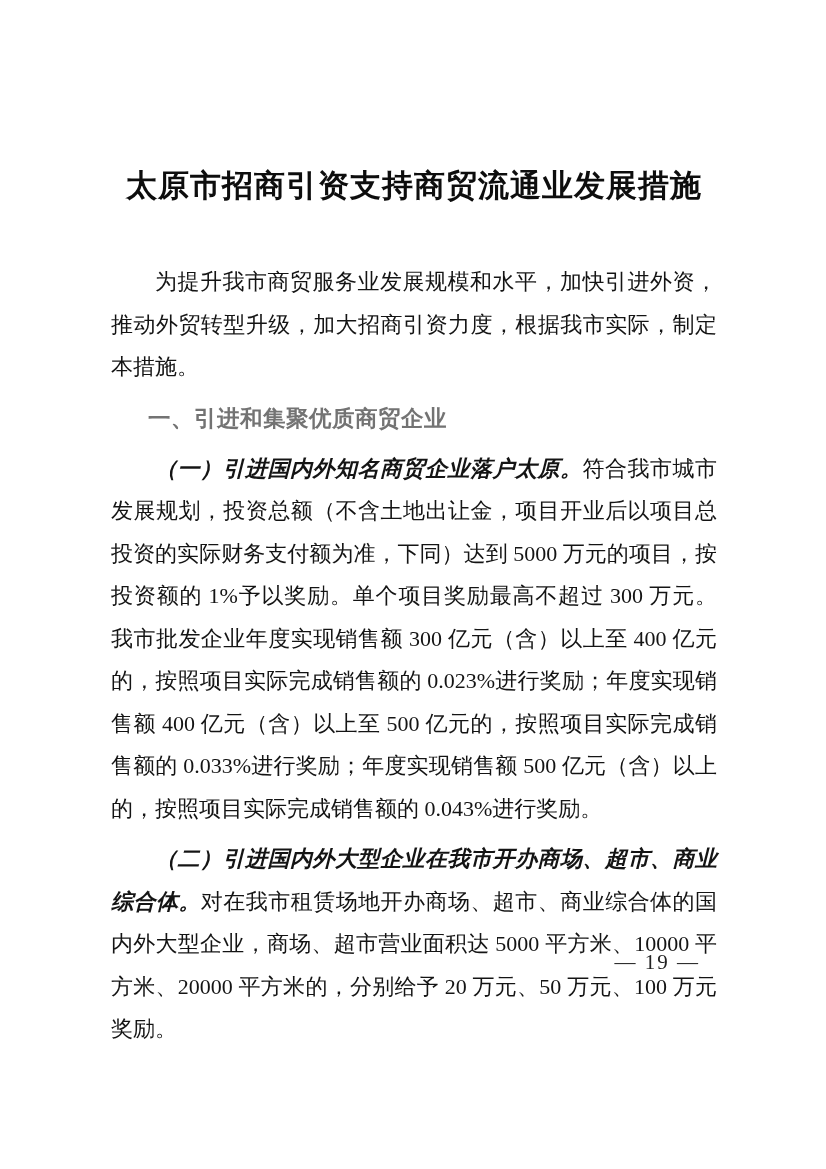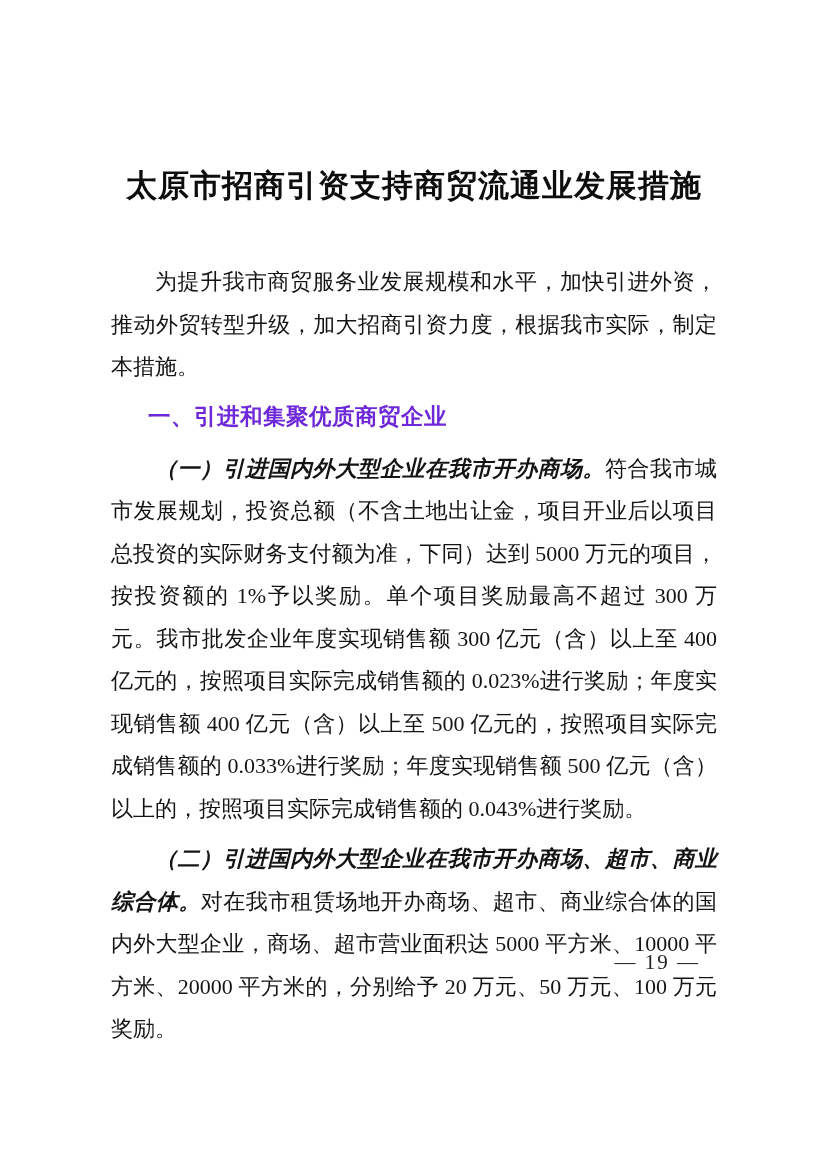--- a/index.html
+++ b/index.html
@@ -40,26 +40,26 @@
     text-align: justify;
     text-justify: inter-character;
   }
   .para .lead {
     font-style: italic;
     font-weight: 600;
   }
   .section-heading {
     margin: 0;
     text-indent: 2em;
-    font-family: Liberation Mono, monospace;
+    font-family: Liberation Serif, serif;
     font-size: 22.5px;
     font-weight: bold;
     line-height: 43px;
     letter-spacing: 0.5px;
-    color: #6d28d9;
+    color: #737373;
   }
   .page-number {
     position: absolute;
     right: 126px;
     top: 950px;
     font-family: "Liberation Serif", "DejaVu Serif", serif;
     font-size: 21px;
     color: #222222;
     letter-spacing: 2px;
   }
@@ -70,21 +70,21 @@
 <div class="page">
 
   <h1 class="doc-title">太原市招商引资支持商贸流通业发展措施</h1>
 
   <div class="doc-body">
 
     <p class="para"><span>为提升我市商贸服务业发展规模和水平，加快引进外资，推动外贸转型升级，加大招商引资力度，根据我市实际，制定本措施。</span></p>
 
     <h2 class="section-heading">一、引进和集聚优质商贸企业</h2>
 
-    <p class="para"><span class="lead">（一）引进国内外大型企业在我市开办商场。</span><span>符合我市城市发展规划，投资总额（不含土地出让金，项目开业后以项目总投资的实际财务支付额为准，下同）达到 5000 万元的项目，按投资额的 1%予以奖励。单个项目奖励最高不超过 300 万元。我市批发企业年度实现销售额 300 亿元（含）以上至 400 亿元的，按照项目实际完成销售额的 0.023%进行奖励；年度实现销售额 400 亿元（含）以上至 500 亿元的，按照项目实际完成销售额的 0.033%进行奖励；年度实现销售额 500 亿元（含）以上的，按照项目实际完成销售额的 0.043%进行奖励。</span></p>
+    <p class="para"><span class="lead">（一）引进国内外知名商贸企业落户太原。</span><span>符合我市城市发展规划，投资总额（不含土地出让金，项目开业后以项目总投资的实际财务支付额为准，下同）达到 5000 万元的项目，按投资额的 1%予以奖励。单个项目奖励最高不超过 300 万元。我市批发企业年度实现销售额 300 亿元（含）以上至 400 亿元的，按照项目实际完成销售额的 0.023%进行奖励；年度实现销售额 400 亿元（含）以上至 500 亿元的，按照项目实际完成销售额的 0.033%进行奖励；年度实现销售额 500 亿元（含）以上的，按照项目实际完成销售额的 0.043%进行奖励。</span></p>
 
     <p class="para"><span class="lead">（二）引进国内外大型企业在我市开办商场、超市、商业综合体。</span><span>对在我市租赁场地开办商场、超市、商业综合体的国内外大型企业，商场、超市营业面积达 5000 平方米、10000 平方米、20000 平方米的，分别给予 20 万元、50 万元、100 万元奖励。</span></p>
 
 
   </div>
 
   <div class="page-number"><span>— 19 —</span></div>
 
 </div>
 

